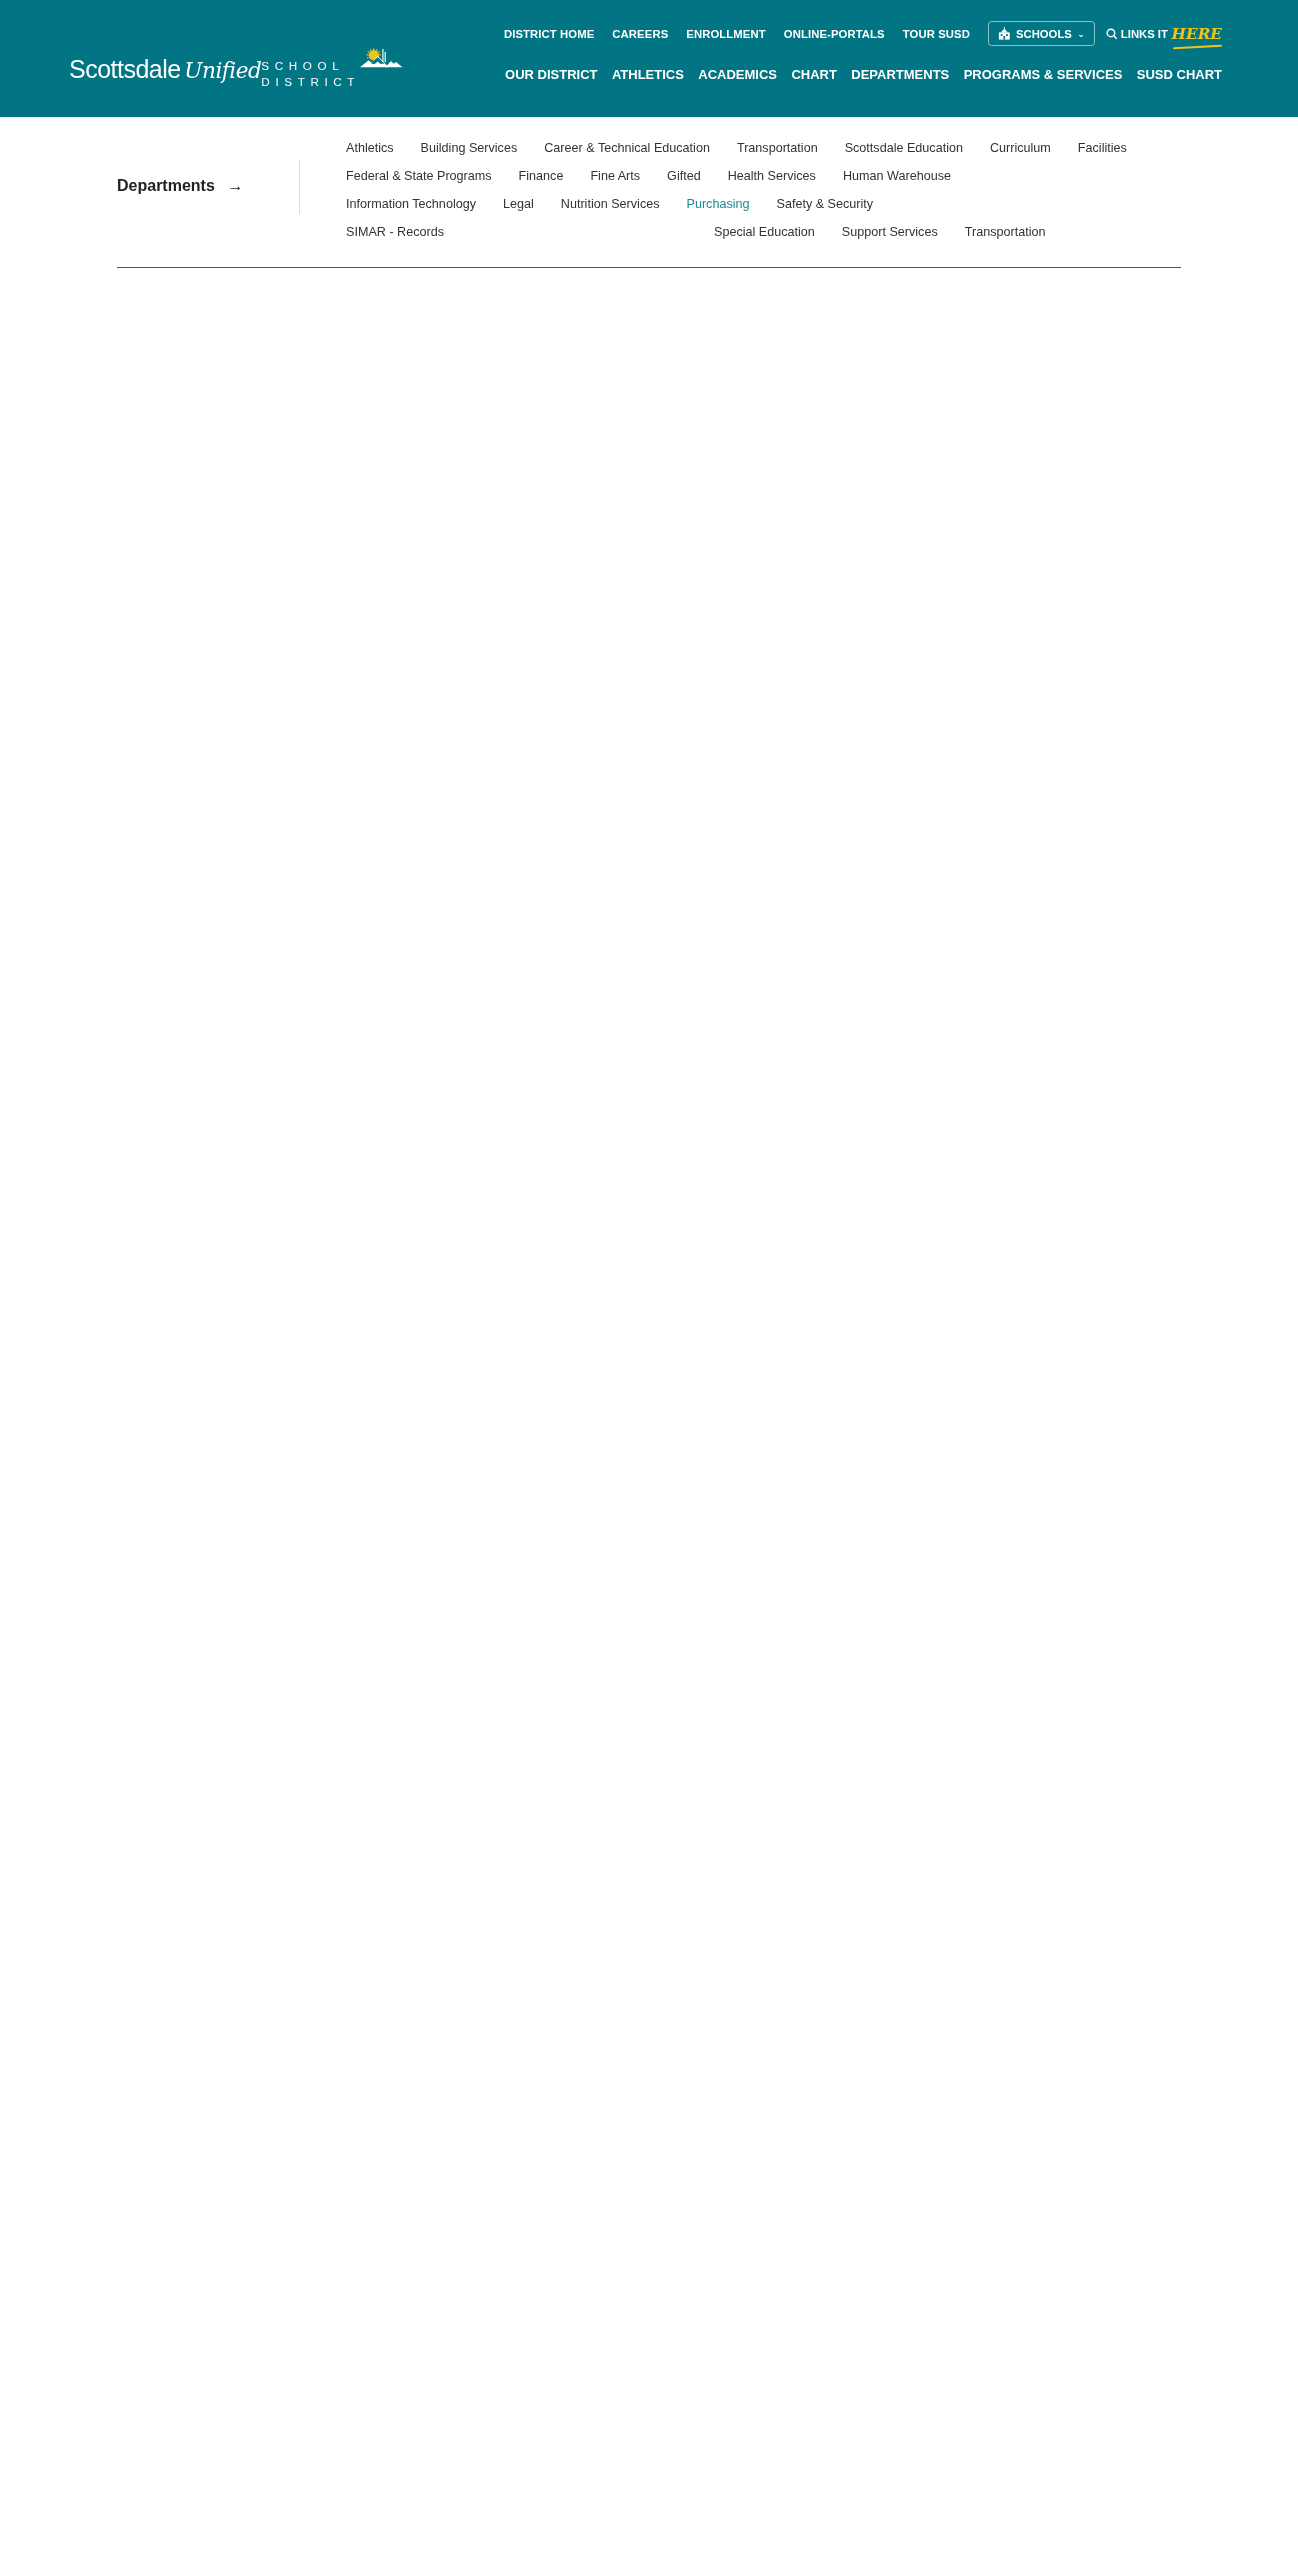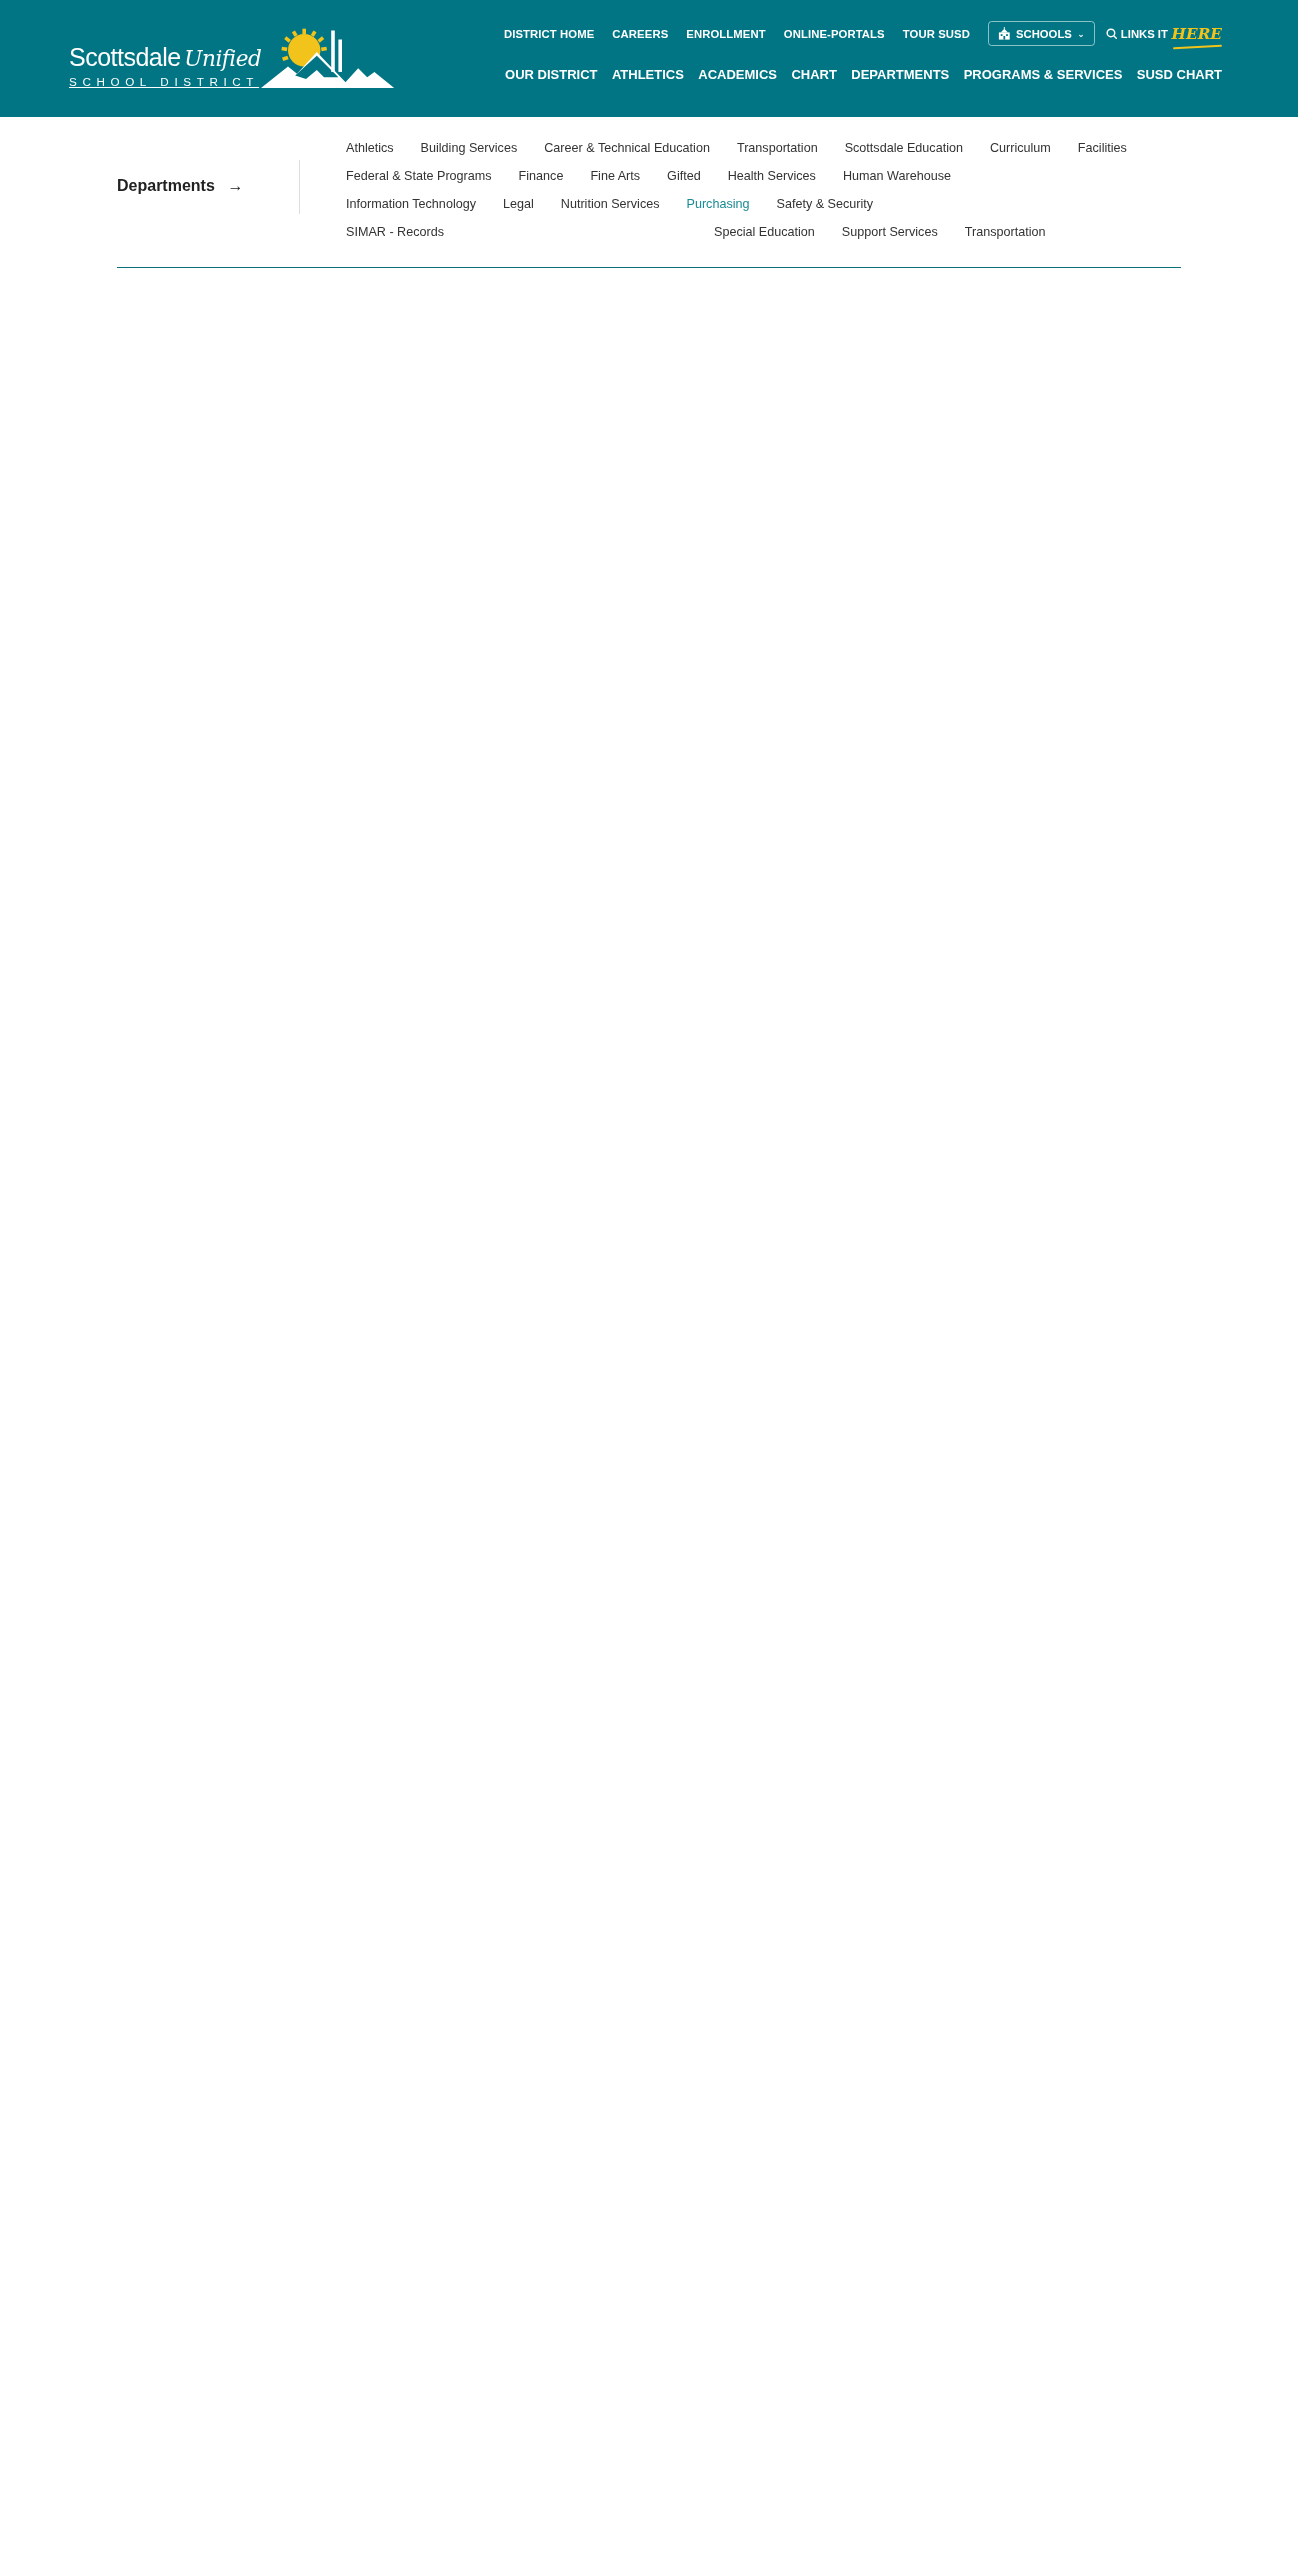--- a/index.html
+++ b/index.html
@@ -3,24 +3,24 @@
 <meta charset="utf-8">
 <style>
   * { box-sizing: border-box; margin: 0; padding: 0; }
   html, body { width: 1298px; background: #ffffff; }
   body { font-family: "Liberation Sans", "DejaVu Sans", sans-serif; color: #222; position: relative; }
   a { text-decoration: none; color: inherit; }
 
   
   .header { height: 117px; background: #017584; position: relative; color: #fff; }
   .logo { position: absolute; left: 69px; top: 25px; width: 334px; height: 65px; display: flex; align-items: flex-end; }
-  .logo-text { display: flex; flex-direction: column; margin-right: 0; }
+  .logo-text { display: flex; flex-direction: row; margin-right: 0; }
   .logo-line1 { font-size: 25px; line-height: 27px; white-space: nowrap; letter-spacing: -0.5px; }
   .logo-line1 .script { font-family: "DejaVu Serif", serif; font-style: italic; font-size: 21.6px; margin-left: 3.6px; }
-  .logo-line2 { font-size: 11.7px; letter-spacing: 5.6px; line-height: 16px; margin-top: 1.8px; text-decoration: underline; }
+  .logo-line2 { font-size: 11.7px; letter-spacing: 5.6px; line-height: 16px; margin-top: 1.8px; }
   .logo-mark { width: 135px; height: 65px; }
   .util-nav { position: absolute; right: 76px; top: 21px; display: flex; align-items: center; gap: 0; }
   .util-nav a { font-size: 11.3px; font-weight: bold; letter-spacing: 0.1px; margin-left: 18px; white-space: nowrap; }
   .schools-btn { border: 1.4px solid rgba(255,255,255,0.55); border-radius: 3.6px; padding: 5.4px 9px; display: flex; align-items: center; gap: 5.4px; margin-left: 18px; font-size: 11.3px; font-weight: bold; }
   .find-it { margin-left: 10.8px; display: flex; align-items: center; gap: 3.6px; font-size: 11.3px; font-weight: bold; }
   .find-it .here { font-family: "DejaVu Serif", serif; font-style: italic; color: #f2c31a; font-size: 15.3px; position: relative; }
   .find-it .here::after { content: ""; position: absolute; left: 1.8px; right: 0; bottom: -5.4px; height: 1.8px; background: #f2c31a; border-radius: 1.8px; transform: rotate(-3deg); }
   .main-nav { position: absolute; right: 76px; top: 67px; display: flex; gap: 0; }
   .main-nav a { font-size: 13px; font-weight: bold; margin-left: 14.4px; white-space: nowrap; }
 

